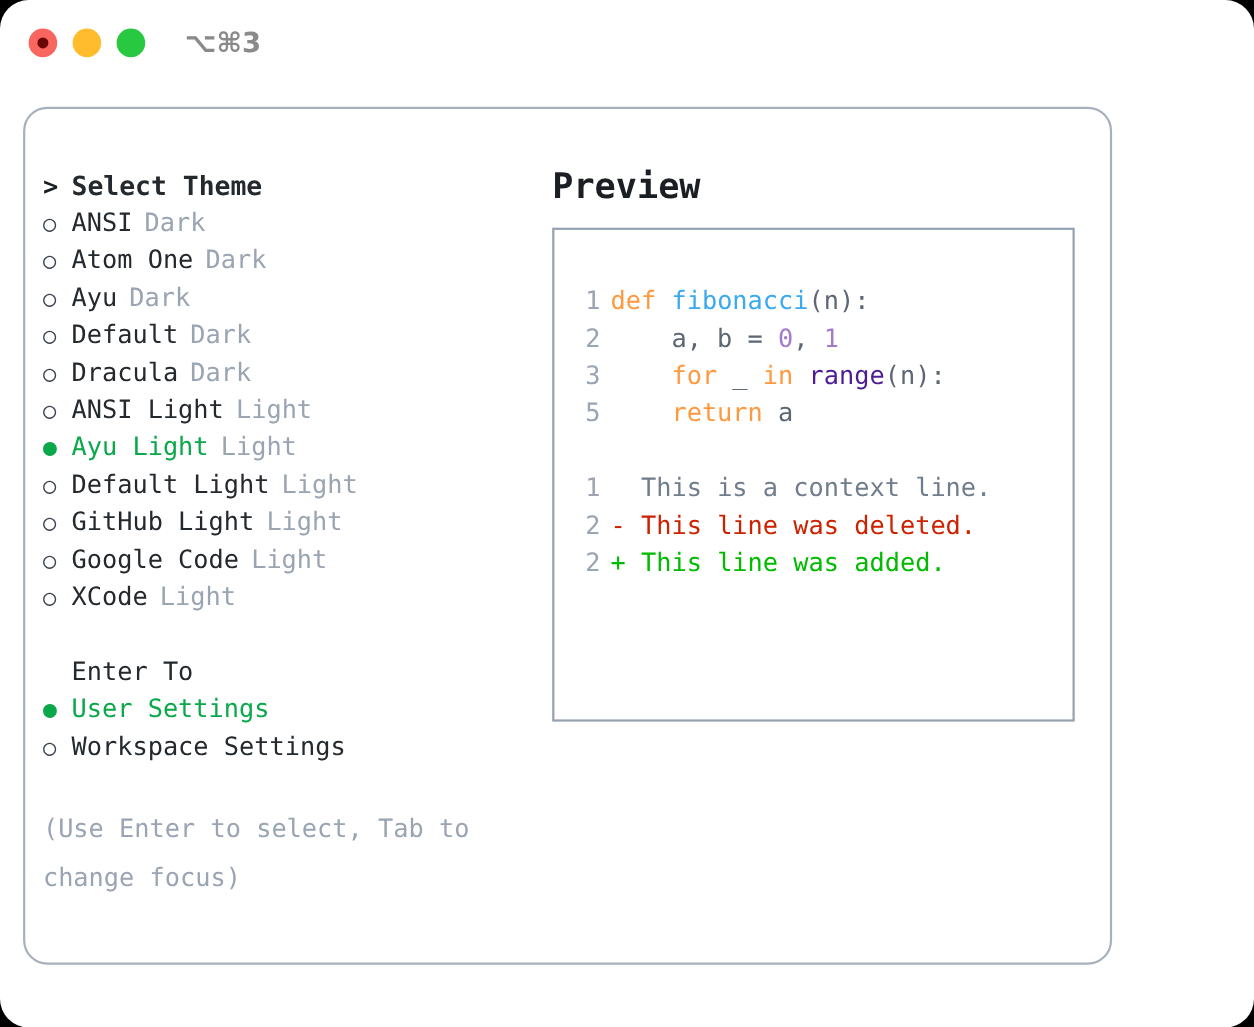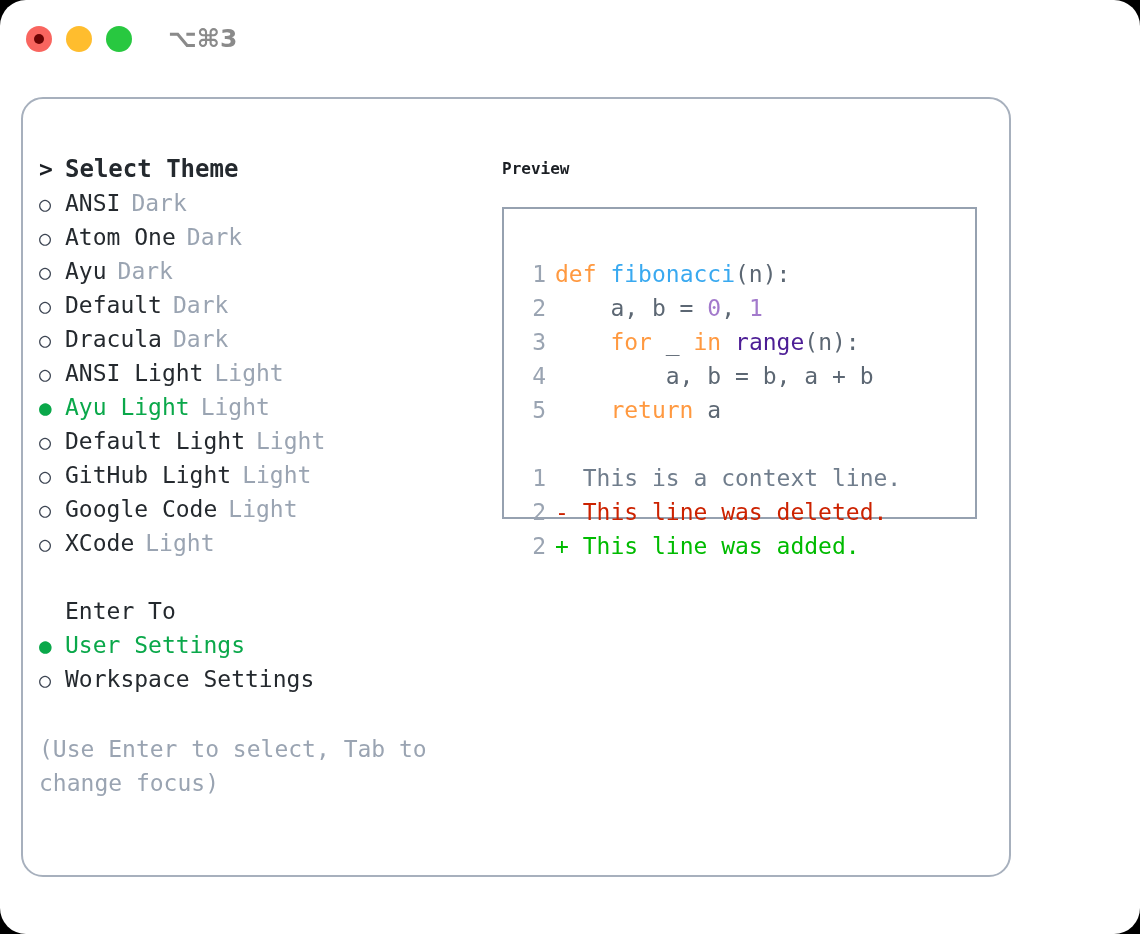--- a/index.html
+++ b/index.html
@@ -111,42 +111,42 @@
     color: #9aa4b2;
     margin-left: 11px;
   }
 
   #apply-block { margin-top: 34px; }
   .row.subheader { color: #1b1f24; }
 
   #hint {
     margin-top: 36px;
     font-size: 23px;
-    line-height: 34px;
+    line-height: 44px;
     color: #9aa4b2;
     width: 420px;
   }
 
   
   #preview-column {
     position: absolute;
     left: 479px;
     top: 53px;
     width: 500px;
   }
   #preview-title {
-    font-size: 16px;
+    font-size: 32px;
     font-weight: 700;
     color: #1b1f24;
     line-height: 34px;
     margin-bottom: 21px;
   }
   #preview-box {
     width: 475px;
-    height: 312px;
+    height: 449px;
     border: 2px solid #96a1b0;
     box-sizing: border-box;
     background: #ffffff;
     padding: 48px 0 0 0;
   }
   .code-line {
     font-size: 23px;
     line-height: 34px;
     white-space: pre;
     padding-left: 20px;
@@ -215,21 +215,20 @@
       <div id="hint">(Use Enter to select, Tab to change focus)</div>
     </div>
 
     <div id="preview-column">
       <div id="preview-title">Preview</div>
       <div id="preview-box">
         <div id="code-block">
             <div class="code-line"><span class="ln">1</span><span class="tok-kw">def </span><span class="tok-fn">fibonacci</span><span class="tok-punc">(n):</span></div>
             <div class="code-line"><span class="ln">2</span><span class="tok-plain">    a, b = </span><span class="tok-num">0</span><span class="tok-plain">, </span><span class="tok-num">1</span></div>
             <div class="code-line"><span class="ln">3</span><span class="tok-kw">    for </span><span class="tok-plain">_ </span><span class="tok-kw">in </span><span class="tok-builtin">range</span><span class="tok-punc">(n):</span></div>
-            <div class="code-line"><span class="ln">4</span><span class="tok-plain">        a, b = b, a + b</span></div>
             <div class="code-line"><span class="ln">5</span><span class="tok-kw">    return </span><span class="tok-plain">a</span></div>
           </div>
         <div class="diff-gap"></div>
         <div id="diff-block">
             <div class="code-line"><span class="ln">1</span><span class="diff-ctx"> </span><span class="diff-ctx"> This is a context line.</span></div>
             <div class="code-line"><span class="ln">2</span><span class="diff-del">-</span><span class="diff-del"> This line was deleted.</span></div>
             <div class="code-line"><span class="ln">2</span><span class="diff-add">+</span><span class="diff-add"> This line was added.</span></div>
           </div>
       </div>
     </div>

